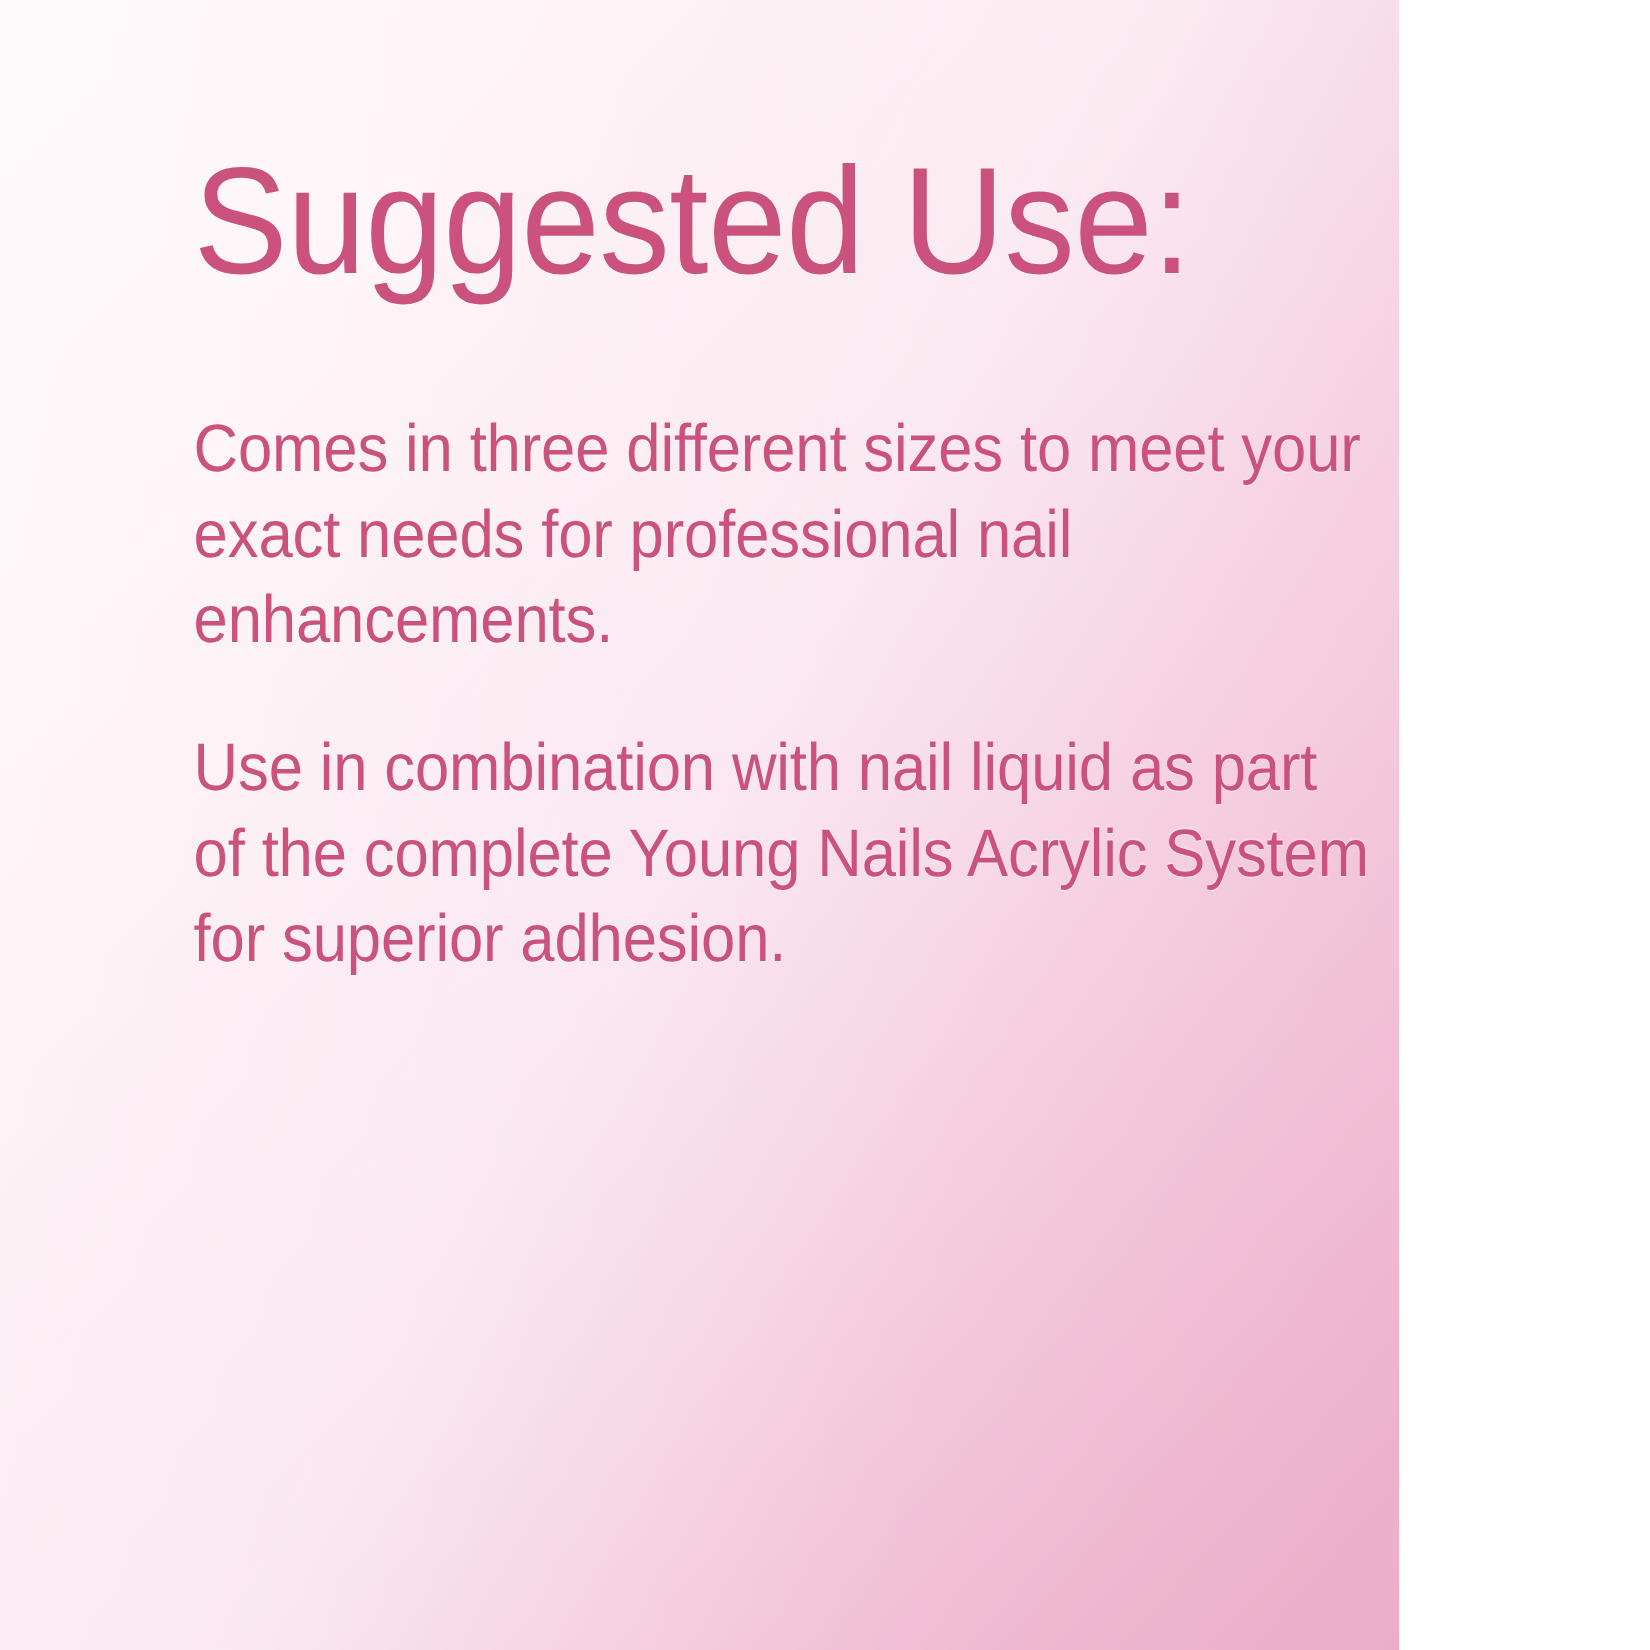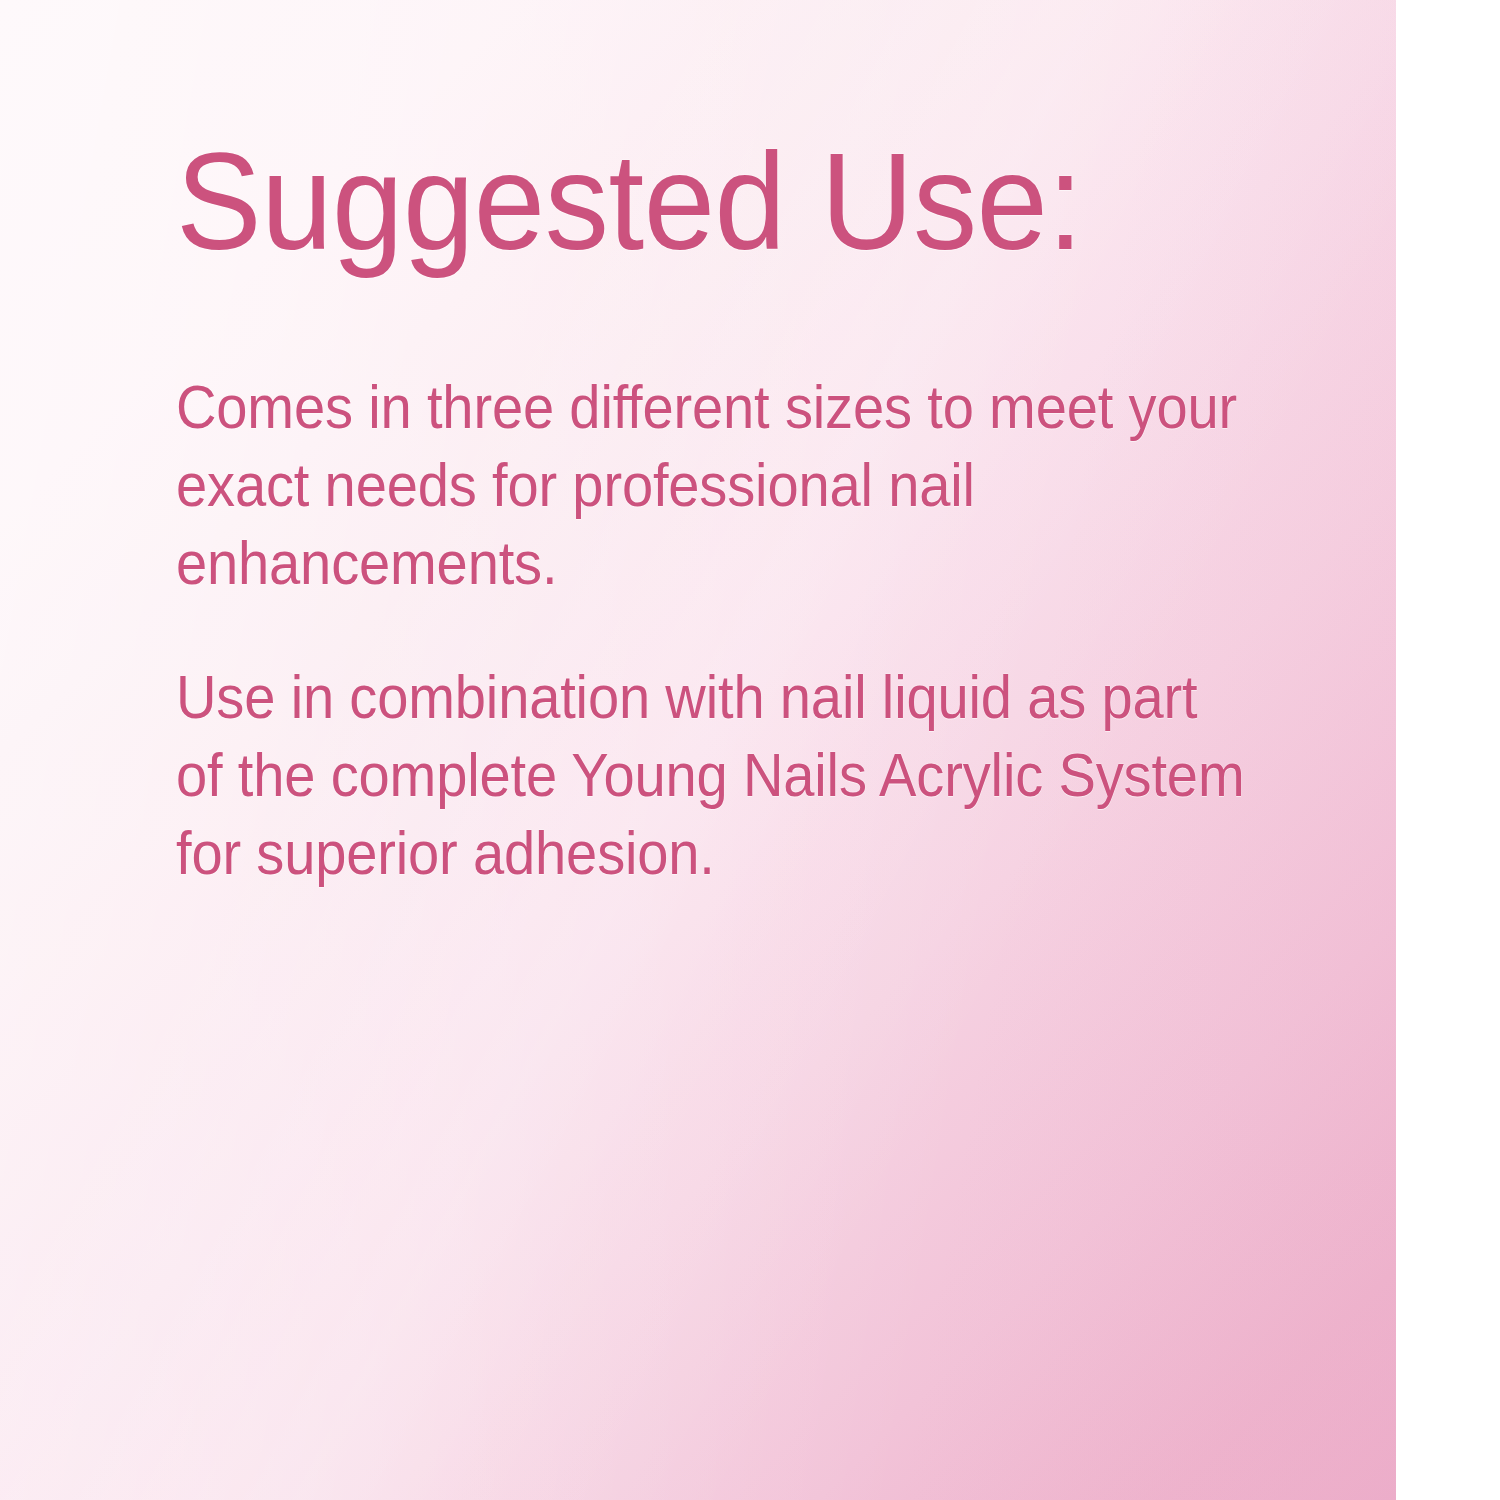--- a/index.html
+++ b/index.html
@@ -3,21 +3,21 @@
 <meta charset="utf-8">
 <style>
   html, body {
     margin: 0;
     padding: 0;
     background: #ffffff;
   }
 
   #canvas {
     position: relative;
-    width: 1396px;
+    width: 1272px;
     height: 1500px;
     overflow: hidden;
     font-family: "Liberation Sans", "DejaVu Sans", sans-serif;
     
     background:
       linear-gradient(135deg,
         #fdf2f6 0%,
         #fdf0f5 18%,
         #fbe8ef 34%,
         #f9ddea 50%,

